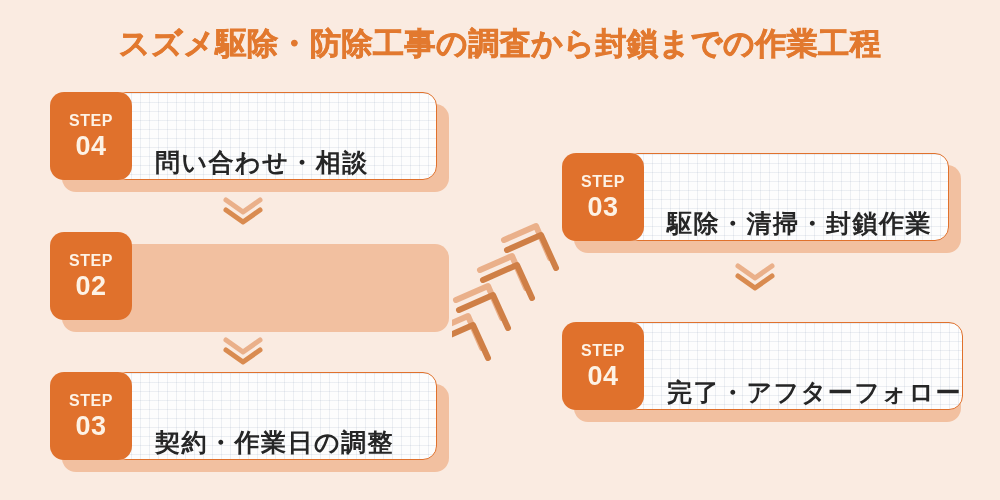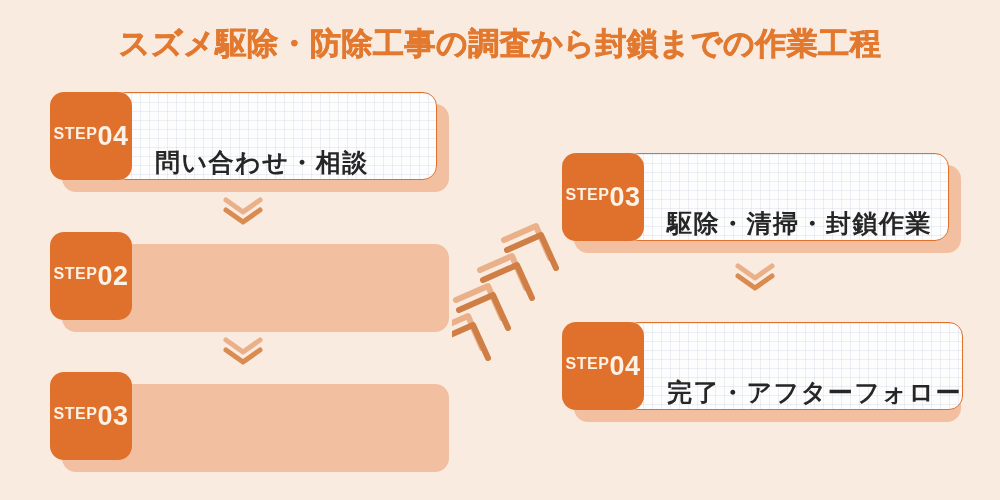--- a/index.html
+++ b/index.html
@@ -62,21 +62,21 @@
   }
 
   .step-badge {
     position: relative;
     z-index: 3;
     flex: 0 0 82px;
     width: 82px;
     background: #e0712c;
     border-radius: 14px;
     display: flex;
-    flex-direction: row;
+    flex-direction: column;
     align-items: center;
     justify-content: center;
     color: #fdf2e5;
     line-height: 1;
   }
   .step-badge .kw {
     font-size: 16px;
     font-weight: 700;
     letter-spacing: 0.6px;
     margin-bottom: 4px;
@@ -169,20 +169,23 @@
     </svg>
   </div>
 
   <div class="step-box" style="left:50px; top:372px; width:387px;">
     <div class="step-shadow"></div>
     <div class="step-inner">
       <div class="step-badge">
         <span class="kw">STEP</span>
         <span class="num">03</span>
       </div>
+      <div class="step-panel">
+        <span class="label">契約・作業日の調整</span>
+      </div>
     </div>
   </div>
 
   <div class="diag-group" style="left:452px; top:196px;">
     <svg width="120" height="170" viewBox="0 0 120 170">
 
       <g>
         <path d="M52 44 L84 30 L98 62" fill="none" stroke="#eab08a" stroke-width="6" stroke-linecap="round" stroke-linejoin="round"></path>
         <path d="M55 54 L89 39 L104 72" fill="none" stroke="#cf7f46" stroke-width="6" stroke-linecap="round" stroke-linejoin="round"></path>
       </g>

